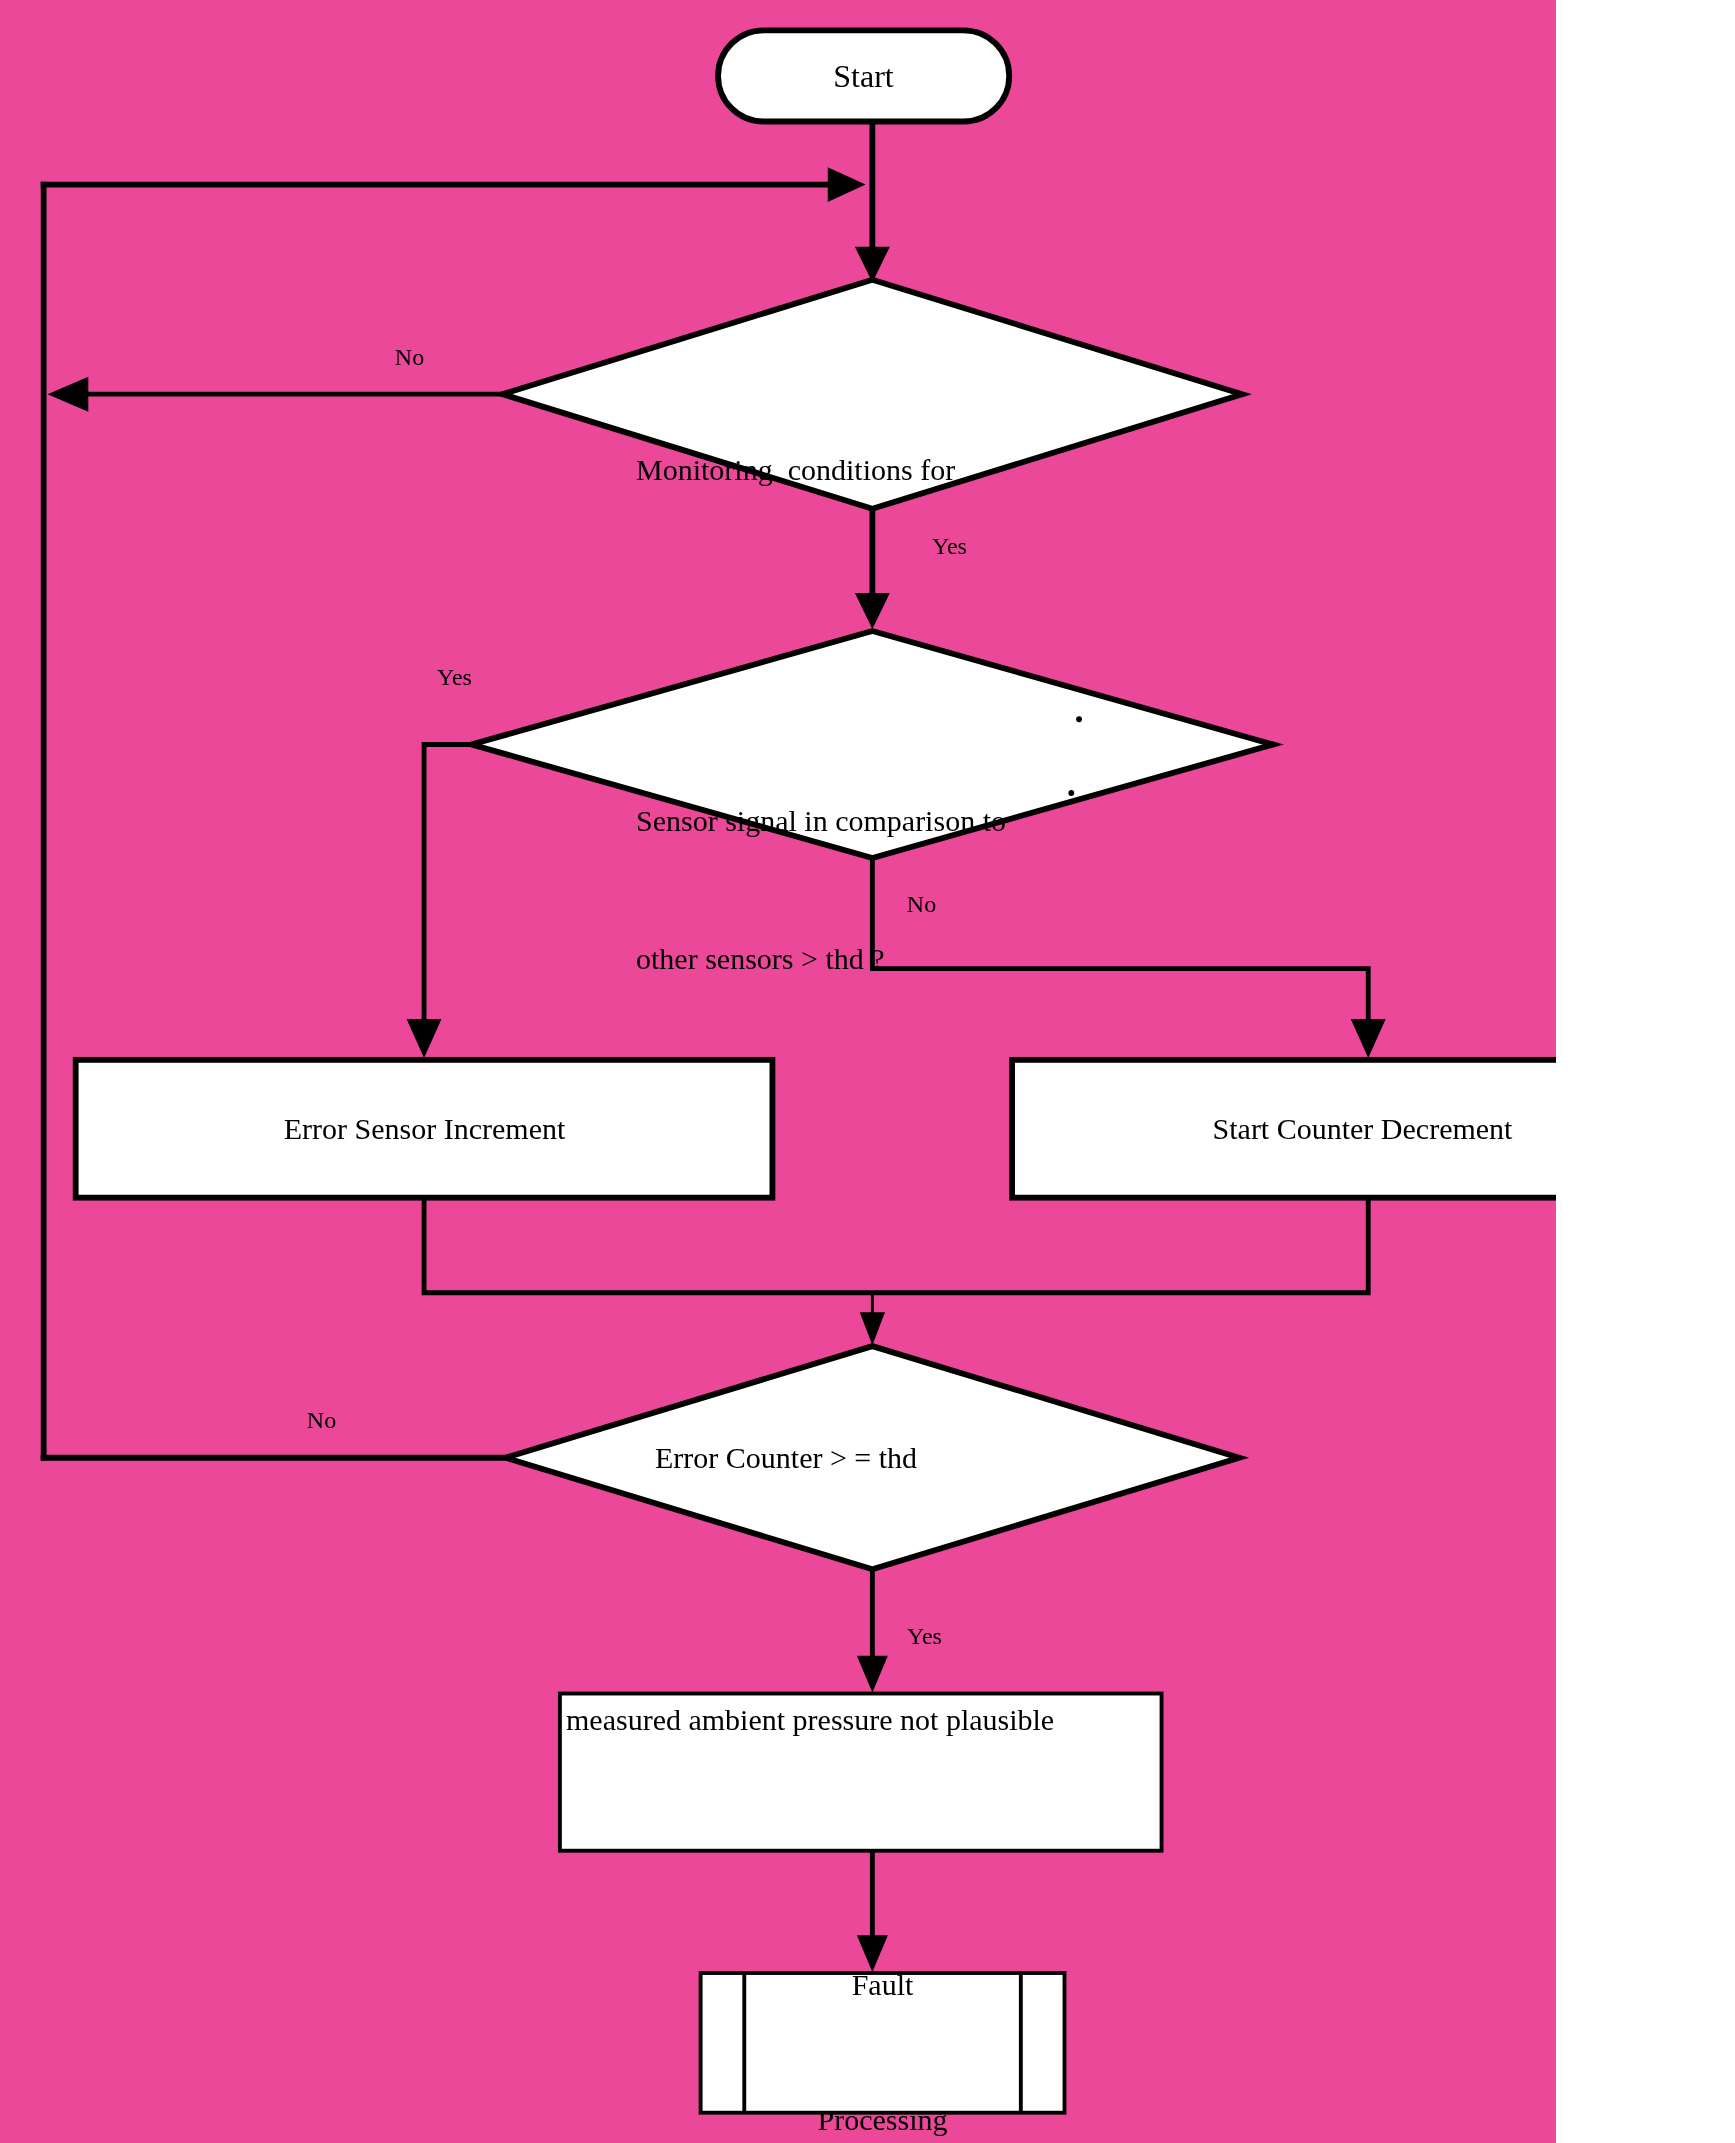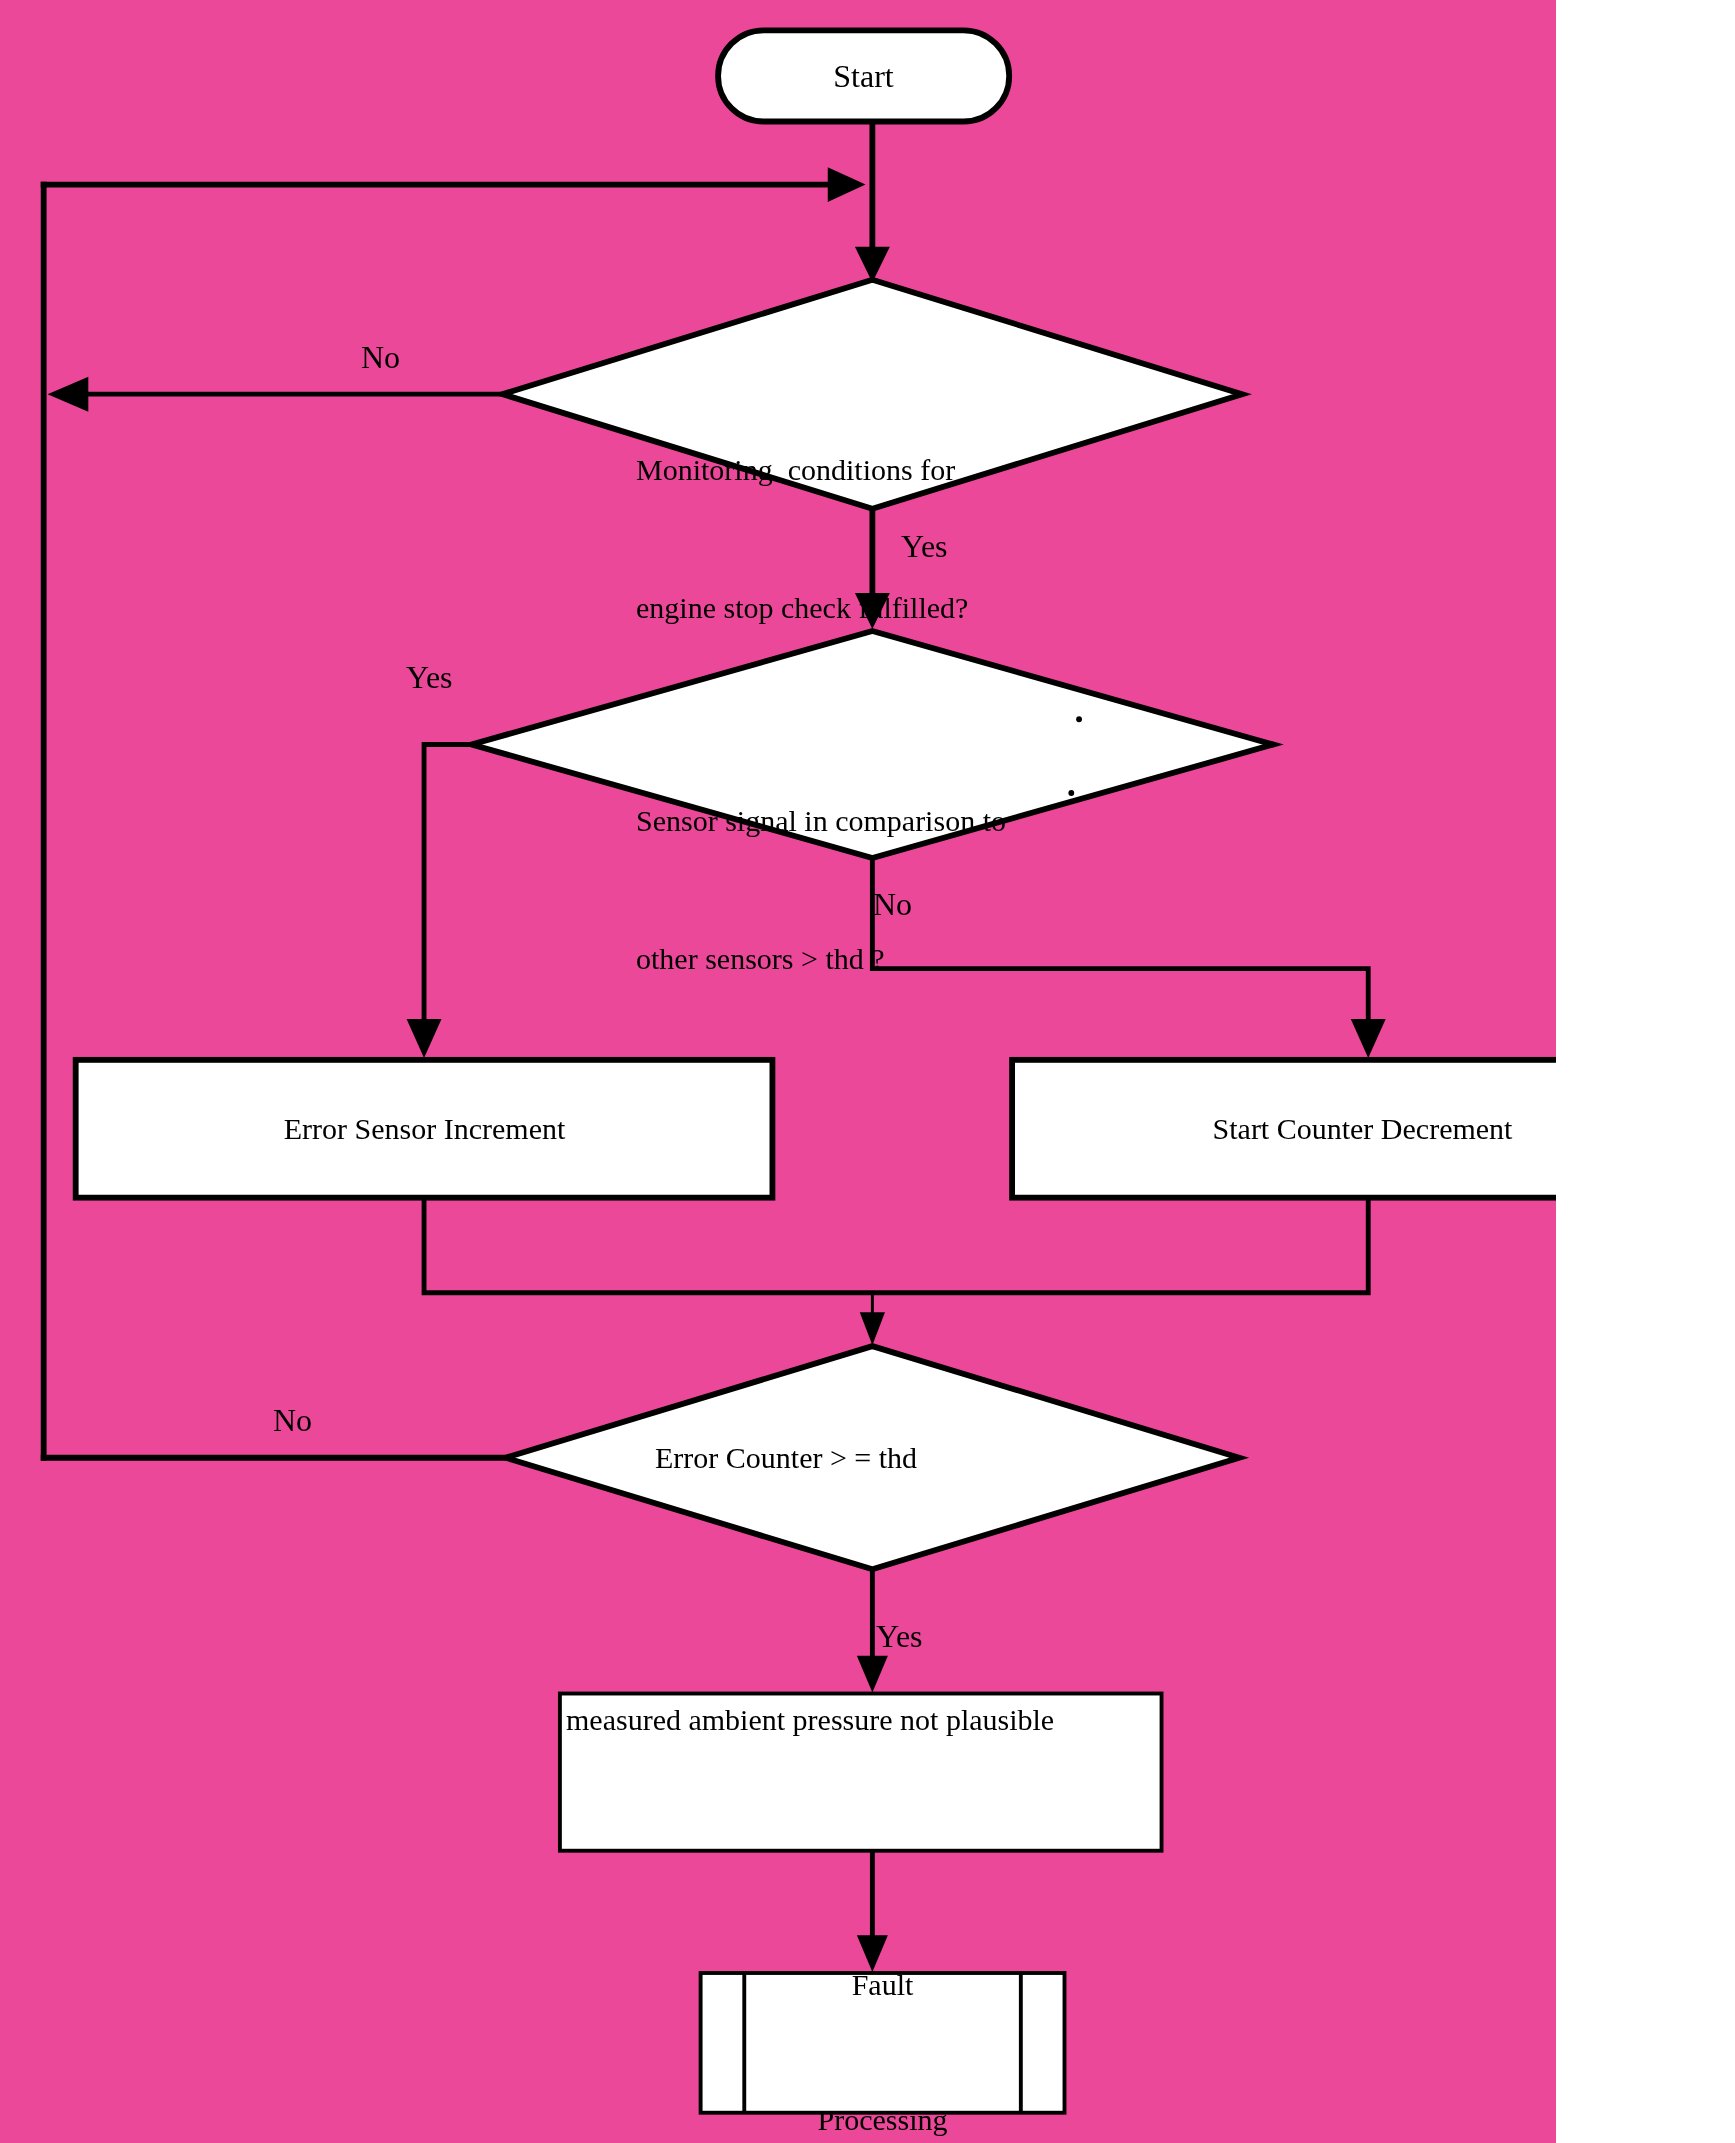--- a/index.html
+++ b/index.html
@@ -18,21 +18,22 @@
     width: 1736px; height: 2144px;
   }
   .label {
     position: absolute;
     color: #000000;
     white-space: pre-wrap;
     line-height: 40px;
     font-size: 30px;
   }
   .edge-label {
-    font-size: 32px;
+    font-size: 24px;
+    text-align: center;
   }
   .center-box {
     display: flex;
     align-items: center;
     justify-content: center;
     text-align: center;
   }
   .node-line { display: block; margin-top: 18px; }
 </style>
 </head>
@@ -92,21 +93,20 @@
     <line x1="1052" y1="2033" x2="1052" y2="2177" stroke="#000" stroke-width="4"></line>
 
     <circle cx="1112" cy="741" r="3" fill="#000"></circle>
     <circle cx="1104" cy="817" r="3" fill="#000"></circle>
   </svg>
 
   <div class="label center-box" style="left:718px; top:30px; width:291px; height:91px; font-size:32px;">Start</div>
 
   <div class="label" style="left:636px; top:352px; width:456px;">
     <span class="node-line">Monitoring  conditions for</span>
-    <span class="node-line">engine stop check fulfilled?</span>
   </div>
 
   <div class="label" style="left:636px; top:703px; width:466px;">
     <span class="node-line">Sensor signal in comparison to</span>
     <span class="node-line">other sensors &gt; thd ?</span>
   </div>
 
   <div class="label center-box" style="left:76px; top:1060px; width:697px; height:138px;">Error Sensor Increment</div>
 
   <div class="label center-box" style="left:1012px; top:1060px; width:701px; height:138px;">Start Counter Decrement</div>

